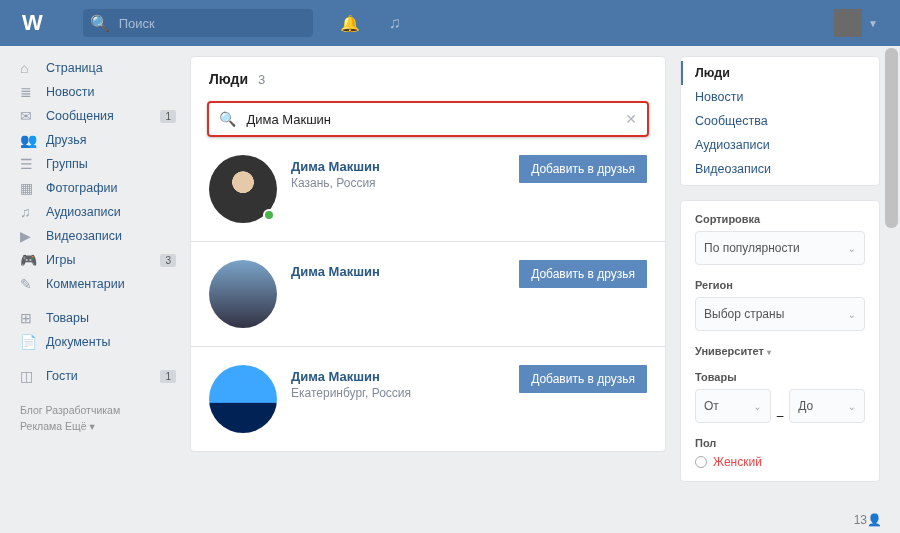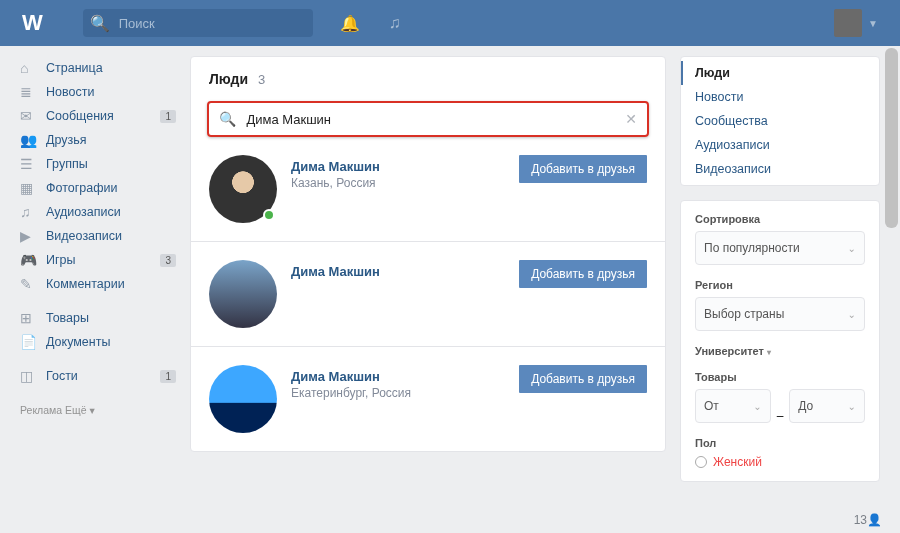--- a/index.html
+++ b/index.html
@@ -155,20 +155,21 @@
       </div>
     <div class="divider"></div>
     <div id="nav3">
         <div class="nav-item">
           <span class="nico">◫</span>
           <span>Гости</span>
           <span class="badge">1</span>
         </div>
       </div>
     <div class="foot">
+      <div>Блог   Разработчикам</div>
       <div>Реклама   Ещё ▾</div>
     </div>
   </div>
 
   <div class="main">
     <div class="card">
       <div class="card-hd">
         <h2>Люди</h2>
         <span class="count">3</span>
       </div>

